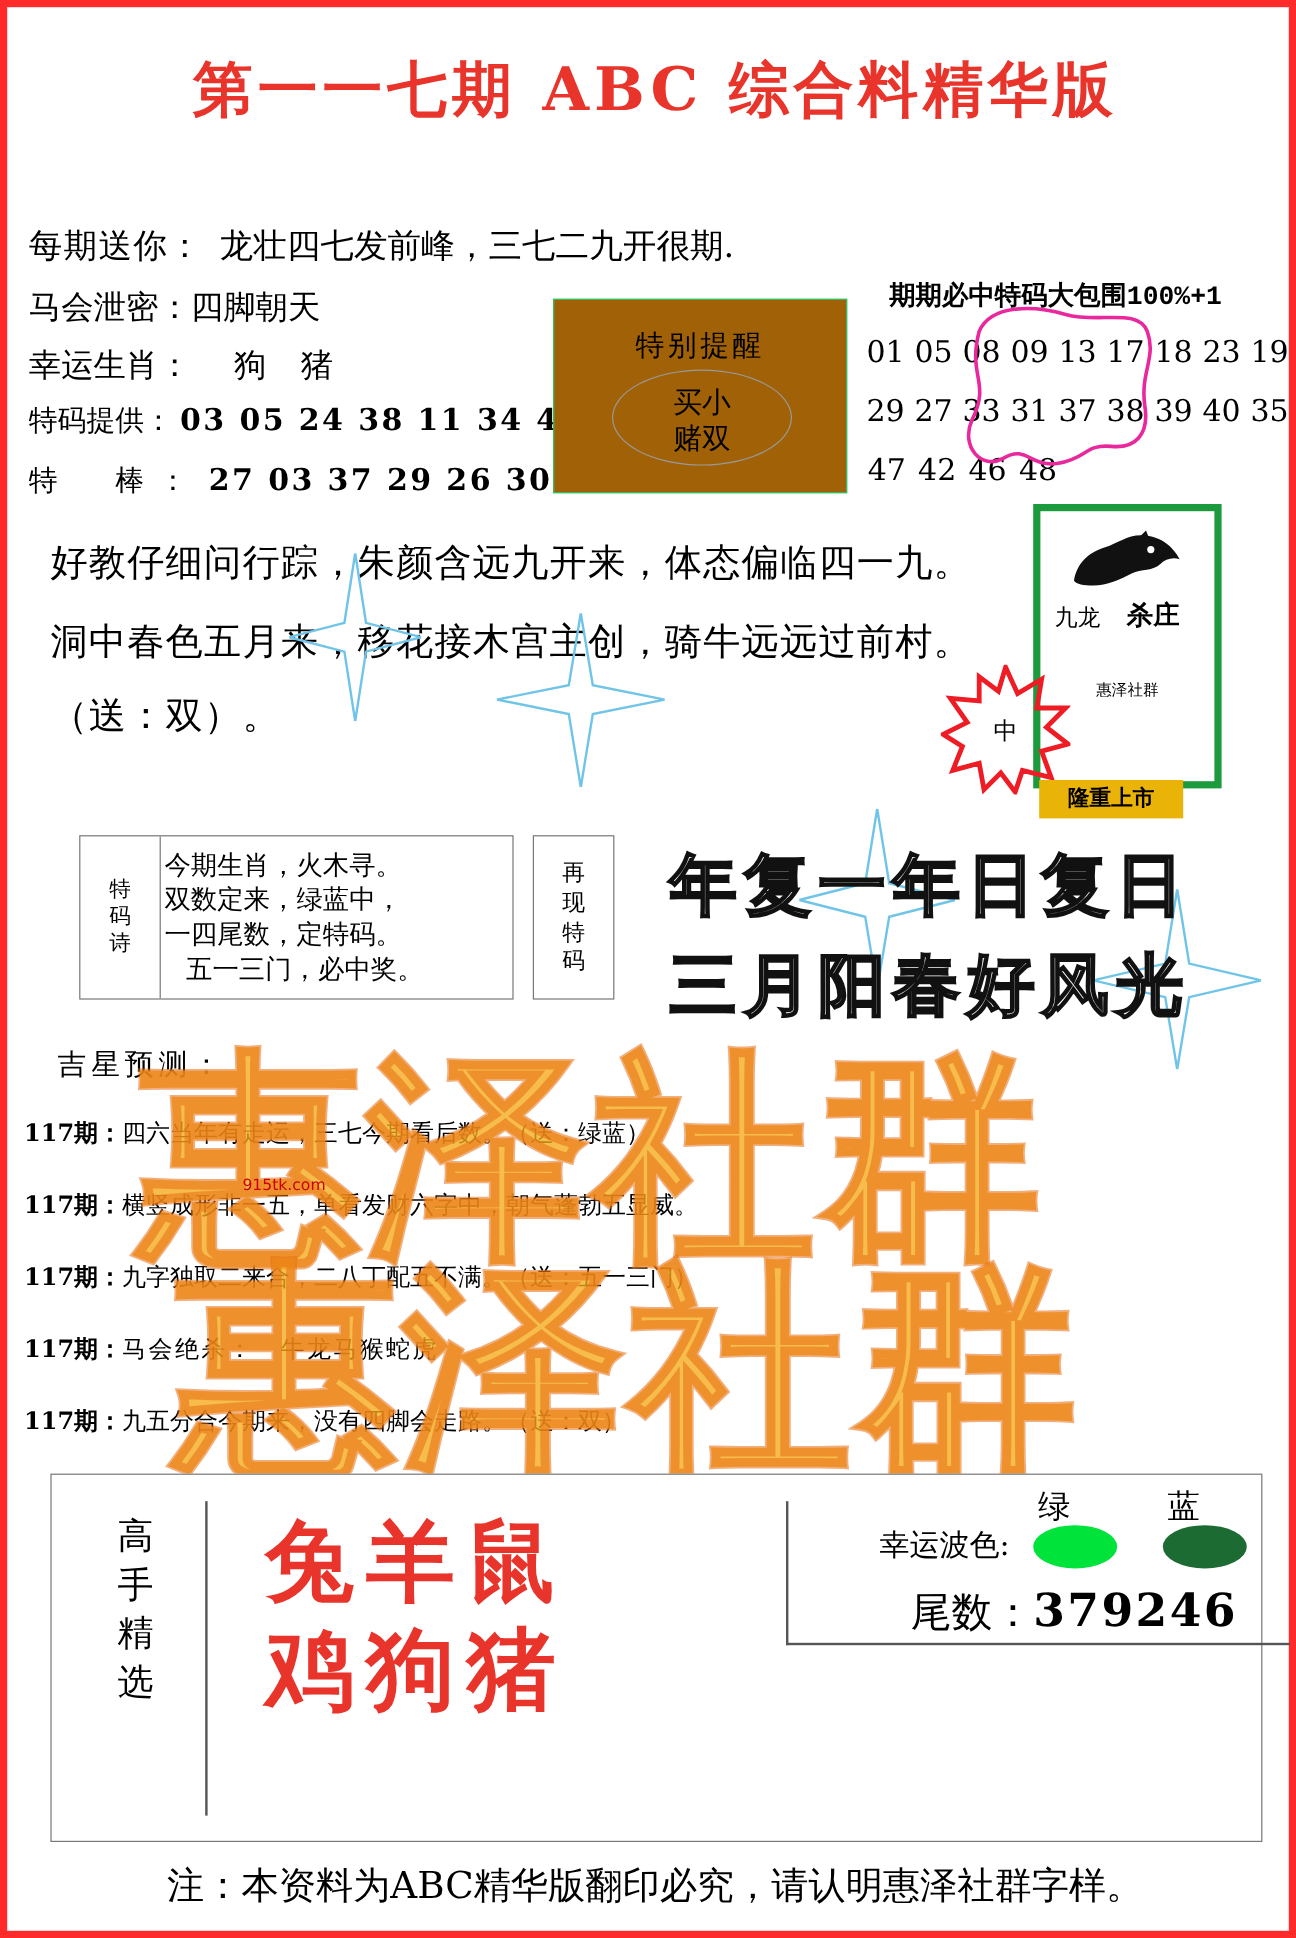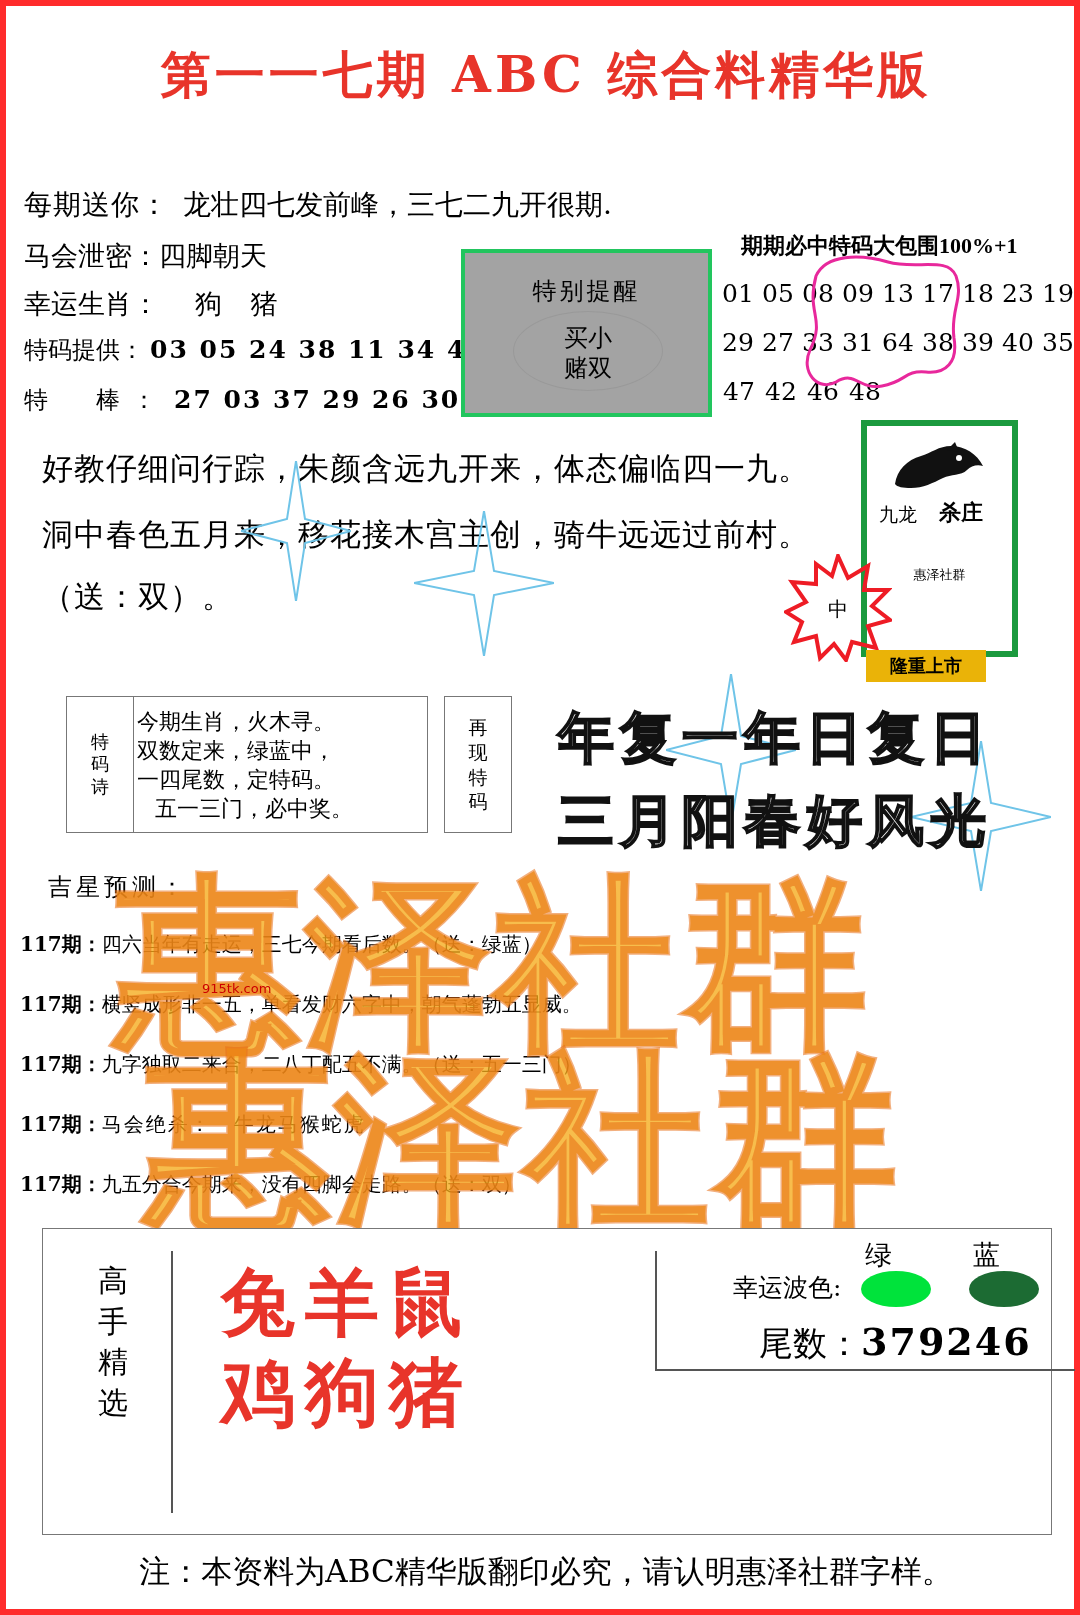--- a/index.html
+++ b/index.html
@@ -33,41 +33,41 @@
   #l3 .val{margin-left:36px;letter-spacing:10px;}
   #l4{top:328px;left:18px;font-size:24px;}
   #l4 .nums{font-family:"DejaVu Serif","Liberation Serif",serif;font-weight:bold;font-size:25px;letter-spacing:2px;margin-left:6px;}
   #l5{top:378px;left:18px;font-size:24px;}
   #l5 .lbl{letter-spacing:12px;}
   #l5 .nums{font-family:"DejaVu Serif","Liberation Serif",serif;font-weight:bold;font-size:25px;letter-spacing:2px;margin-left:6px;}
 
   
   #remind{
     top:243px;left:455px;width:243px;height:160px;
-    border:4px solid #22c55e;background:#a3a3a3;
+    border:1px solid #22c55e;background:#a16207;
   }
   #remind .r-title{
     position:absolute;top:22px;left:0;width:100%;text-align:center;
     font-family:"DejaVu Serif","Liberation Serif",serif;font-size:24px;letter-spacing:3px;
   }
   #remind .ell{
     position:absolute;top:58px;left:48px;width:148px;height:78px;
     border:1px solid #999;border-radius:50%;
   }
   #remind .e1,#remind .e2{
     position:absolute;width:100%;text-align:center;
     font-family:"DejaVu Serif","Liberation Serif",serif;font-size:24px;
   }
   #remind .e1{top:10px;}
   #remind .e2{top:40px;}
 
   
   #gridhead{
     top:225px;left:735px;font-size:22px;font-weight:bold;white-space:nowrap;
-    font-family:Liberation Serif, serif;
+    font-family:Liberation Mono, monospace;
   }
   #numgrid{top:273px;left:712px;width:360px;}
   #numgrid .row{
     display:flex;gap:0px;margin-bottom:20px;
     font-family:"DejaVu Serif","Liberation Serif",serif;font-size:25px;
   }
   #numgrid .row span{width:42px;text-align:center;display:inline-block;}
   
   #scribble{top:248px;left:790px;width:180px;height:150px;pointer-events:none;}
 
@@ -249,21 +249,21 @@
       <span>17</span>
       <span>18</span>
       <span>23</span>
       <span>19</span>
     </div>
     <div class="row">
       <span>29</span>
       <span>27</span>
       <span>33</span>
       <span>31</span>
-      <span>64</span>
+      <span>37</span>
       <span>38</span>
       <span>39</span>
       <span>40</span>
       <span>35</span>
     </div>
     <div class="row">
       <span>47</span>
       <span>42</span>
       <span>46</span>
       <span>48</span>

